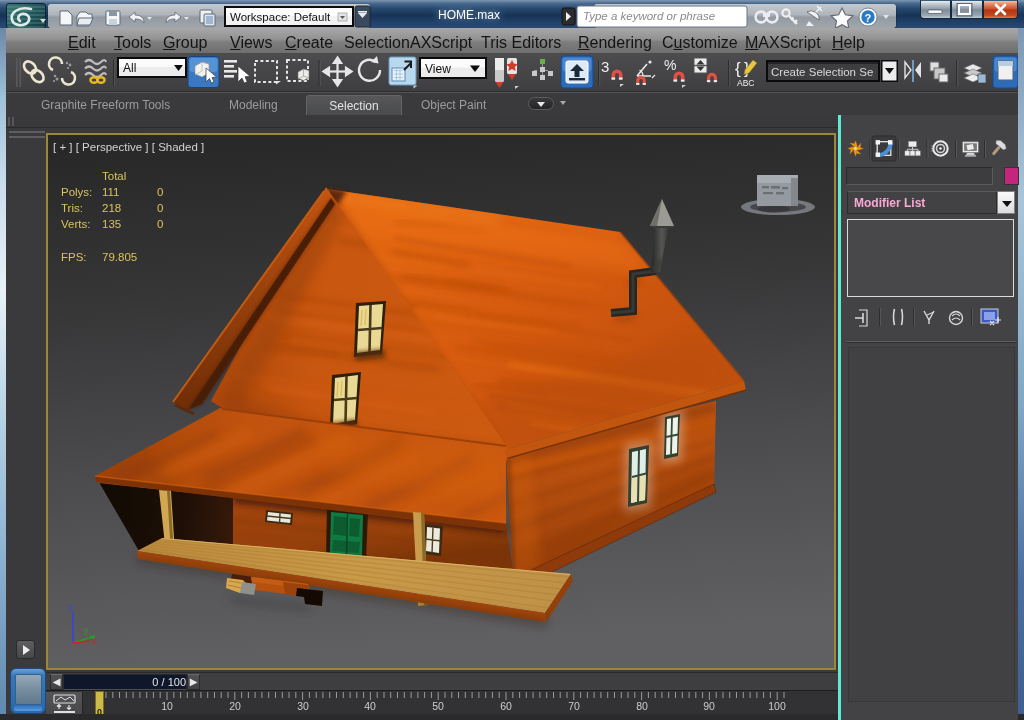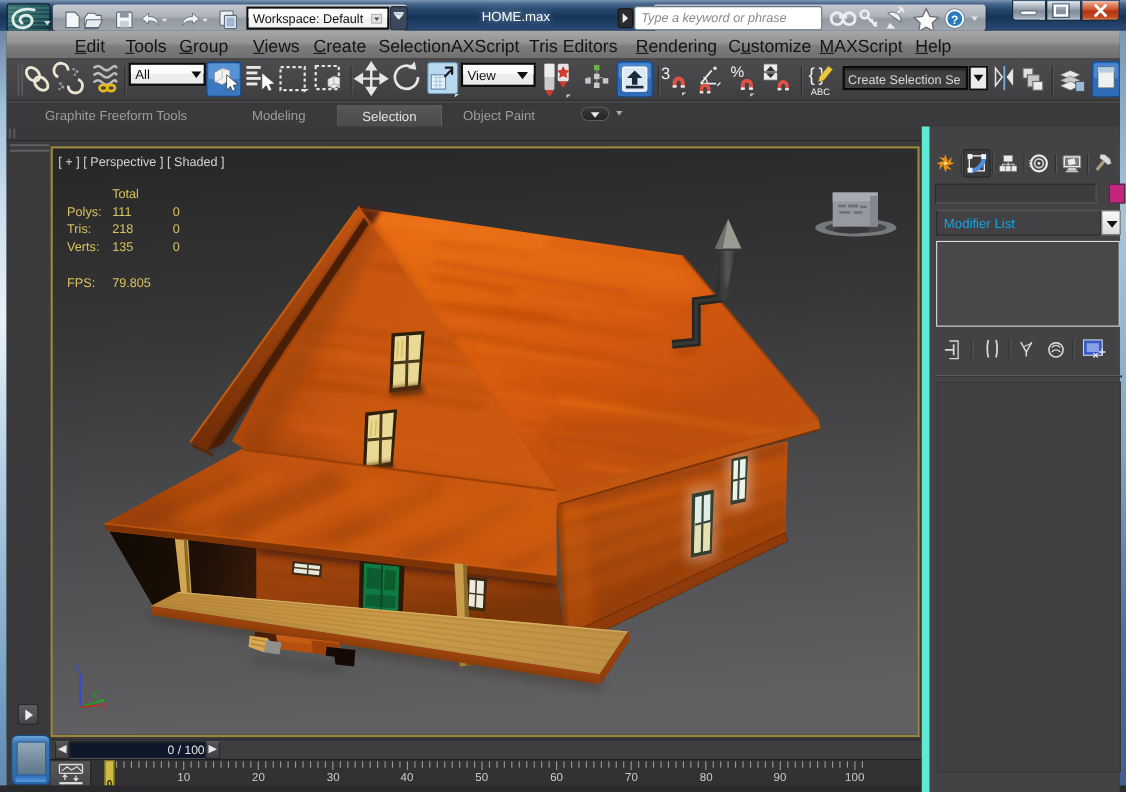--- a/index.html
+++ b/index.html
@@ -55,21 +55,21 @@
   #layoutbtn:after{content:"";position:absolute;left:3px;bottom:2px;width:28px;height:6px;border-radius:2px;background:linear-gradient(#2a6cb8,#5a9ce0);}#layoutbtn .inner{position:absolute;left:4px;top:5px;width:27px;height:31px;border-radius:2px;
     background:linear-gradient(#93a8b8 0%,#73899c 60%,#5f788c 100%);border:1px solid #35608e;}
   #timerow{left:46px;top:672px;width:792px;height:18px;background:#3e3e40;border-top:1px solid #2a2a2c;color:#e4e4e4;font-size:11px;}
   .tsbtn{position:absolute;top:1px;width:13px;height:16px;background:linear-gradient(#525254,#424244);
     border:1px solid #2a2a2c;border-top-color:#68686a;color:#e8e8e8;font-size:10px;text-align:center;line-height:14px;}
   #tstrack{position:absolute;left:17px;top:1px;width:124px;height:16px;background:#0f172a;border:1px solid #2a2a2c;border-bottom-color:#4e4e50;text-align:right;line-height:15px;}
   #trackrow{left:46px;top:690px;width:792px;height:24px;background:#323234;border-top:1px solid #1e1e20;}
   #keyblock{position:absolute;left:0px;top:1px;width:37px;height:23px;background:linear-gradient(#555557,#48484a);border-right:1px solid #242426;}
   #marker0{position:absolute;left:49px;top:0px;width:9px;height:24px;background:#cdbb45;border:1px solid #7a6c20;color:#1a1a00;font-size:9px;text-align:center;line-height:40px;font-weight:bold;}
   #statusrow{left:0px;top:714px;width:1024px;height:6px;background:#2a2a2c;}
-  #cmdpanel{left:838px;top:115px;width:180px;height:605px;background:#434345;border-left:7px solid #5eead4;color:#0ea5e9;font-size:12px;}
+  #cmdpanel{left:838px;top:115px;width:180px;height:605px;background:#434345;border-left:3px solid #5eead4;color:#f9a8d4;font-size:12px;font-weight:bold;}
   #namefield{position:absolute;left:5px;top:52px;width:147px;height:18px;background:#3d3d3f;
     border:1px solid #2a2a2c;border-bottom-color:#5a5a5c;border-right-color:#5a5a5c;}
   #swatch{position:absolute;left:163px;top:52px;width:15px;height:18px;background:#c3267c;border:1px solid #333;}
   #modcombo{position:absolute;left:6px;top:76px;width:150px;height:23px;background:#424244;border:1px solid #2c2c2e;border-top-color:#5a5a5c;}
   #modcombo span{position:absolute;left:6px;top:4px;}
   #modarrow{position:absolute;left:156px;top:76px;width:18px;height:23px;background:linear-gradient(#fafafa,#dcdcdc);border:1px solid #808082;}
   #modarrow:after{content:"";position:absolute;left:4px;top:9px;width:0;height:0;border:5px solid transparent;border-top:6px solid #111;}
   #stackbox{position:absolute;left:6px;top:104px;width:167px;height:78px;background:#48484a;border:1px solid #dcdcdc;}
   #cpsep{position:absolute;left:5px;top:226px;width:170px;height:2px;background:#5f5f61;border-bottom:1px solid #2f2f31;}
   #rollout{position:absolute;left:7px;top:232px;width:167px;height:355px;background:#414143;border:1px solid #38383a;}

